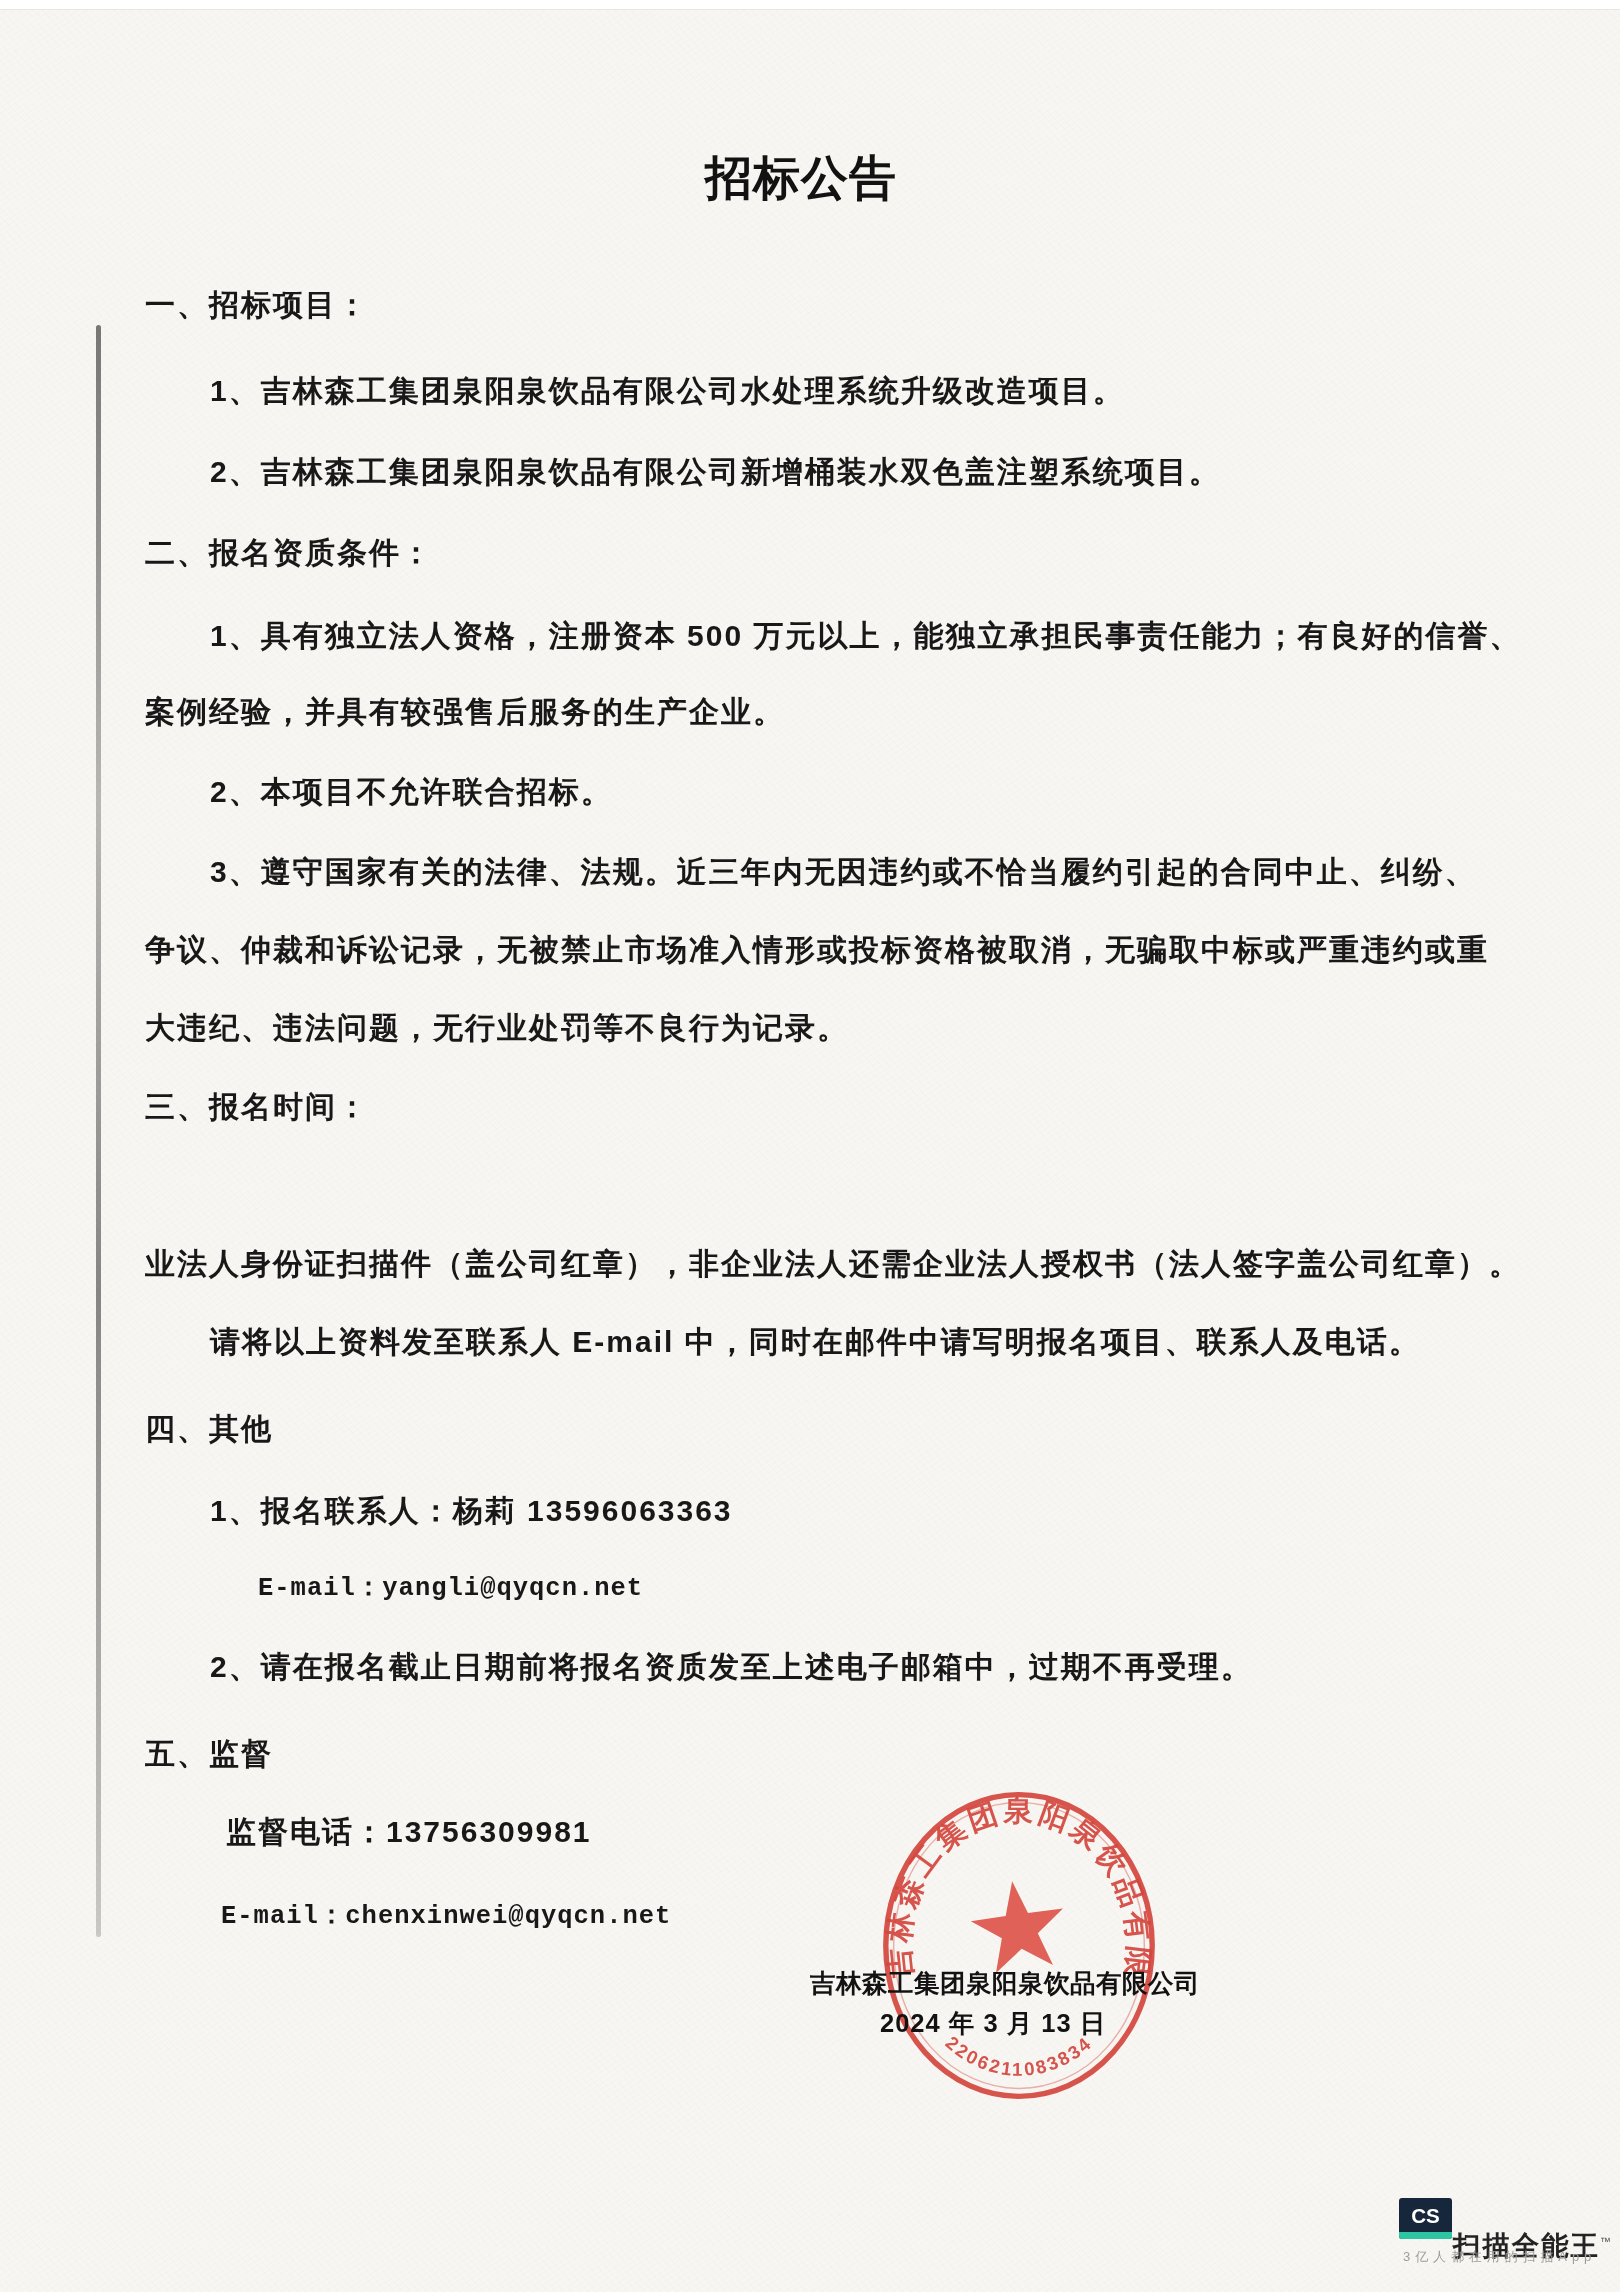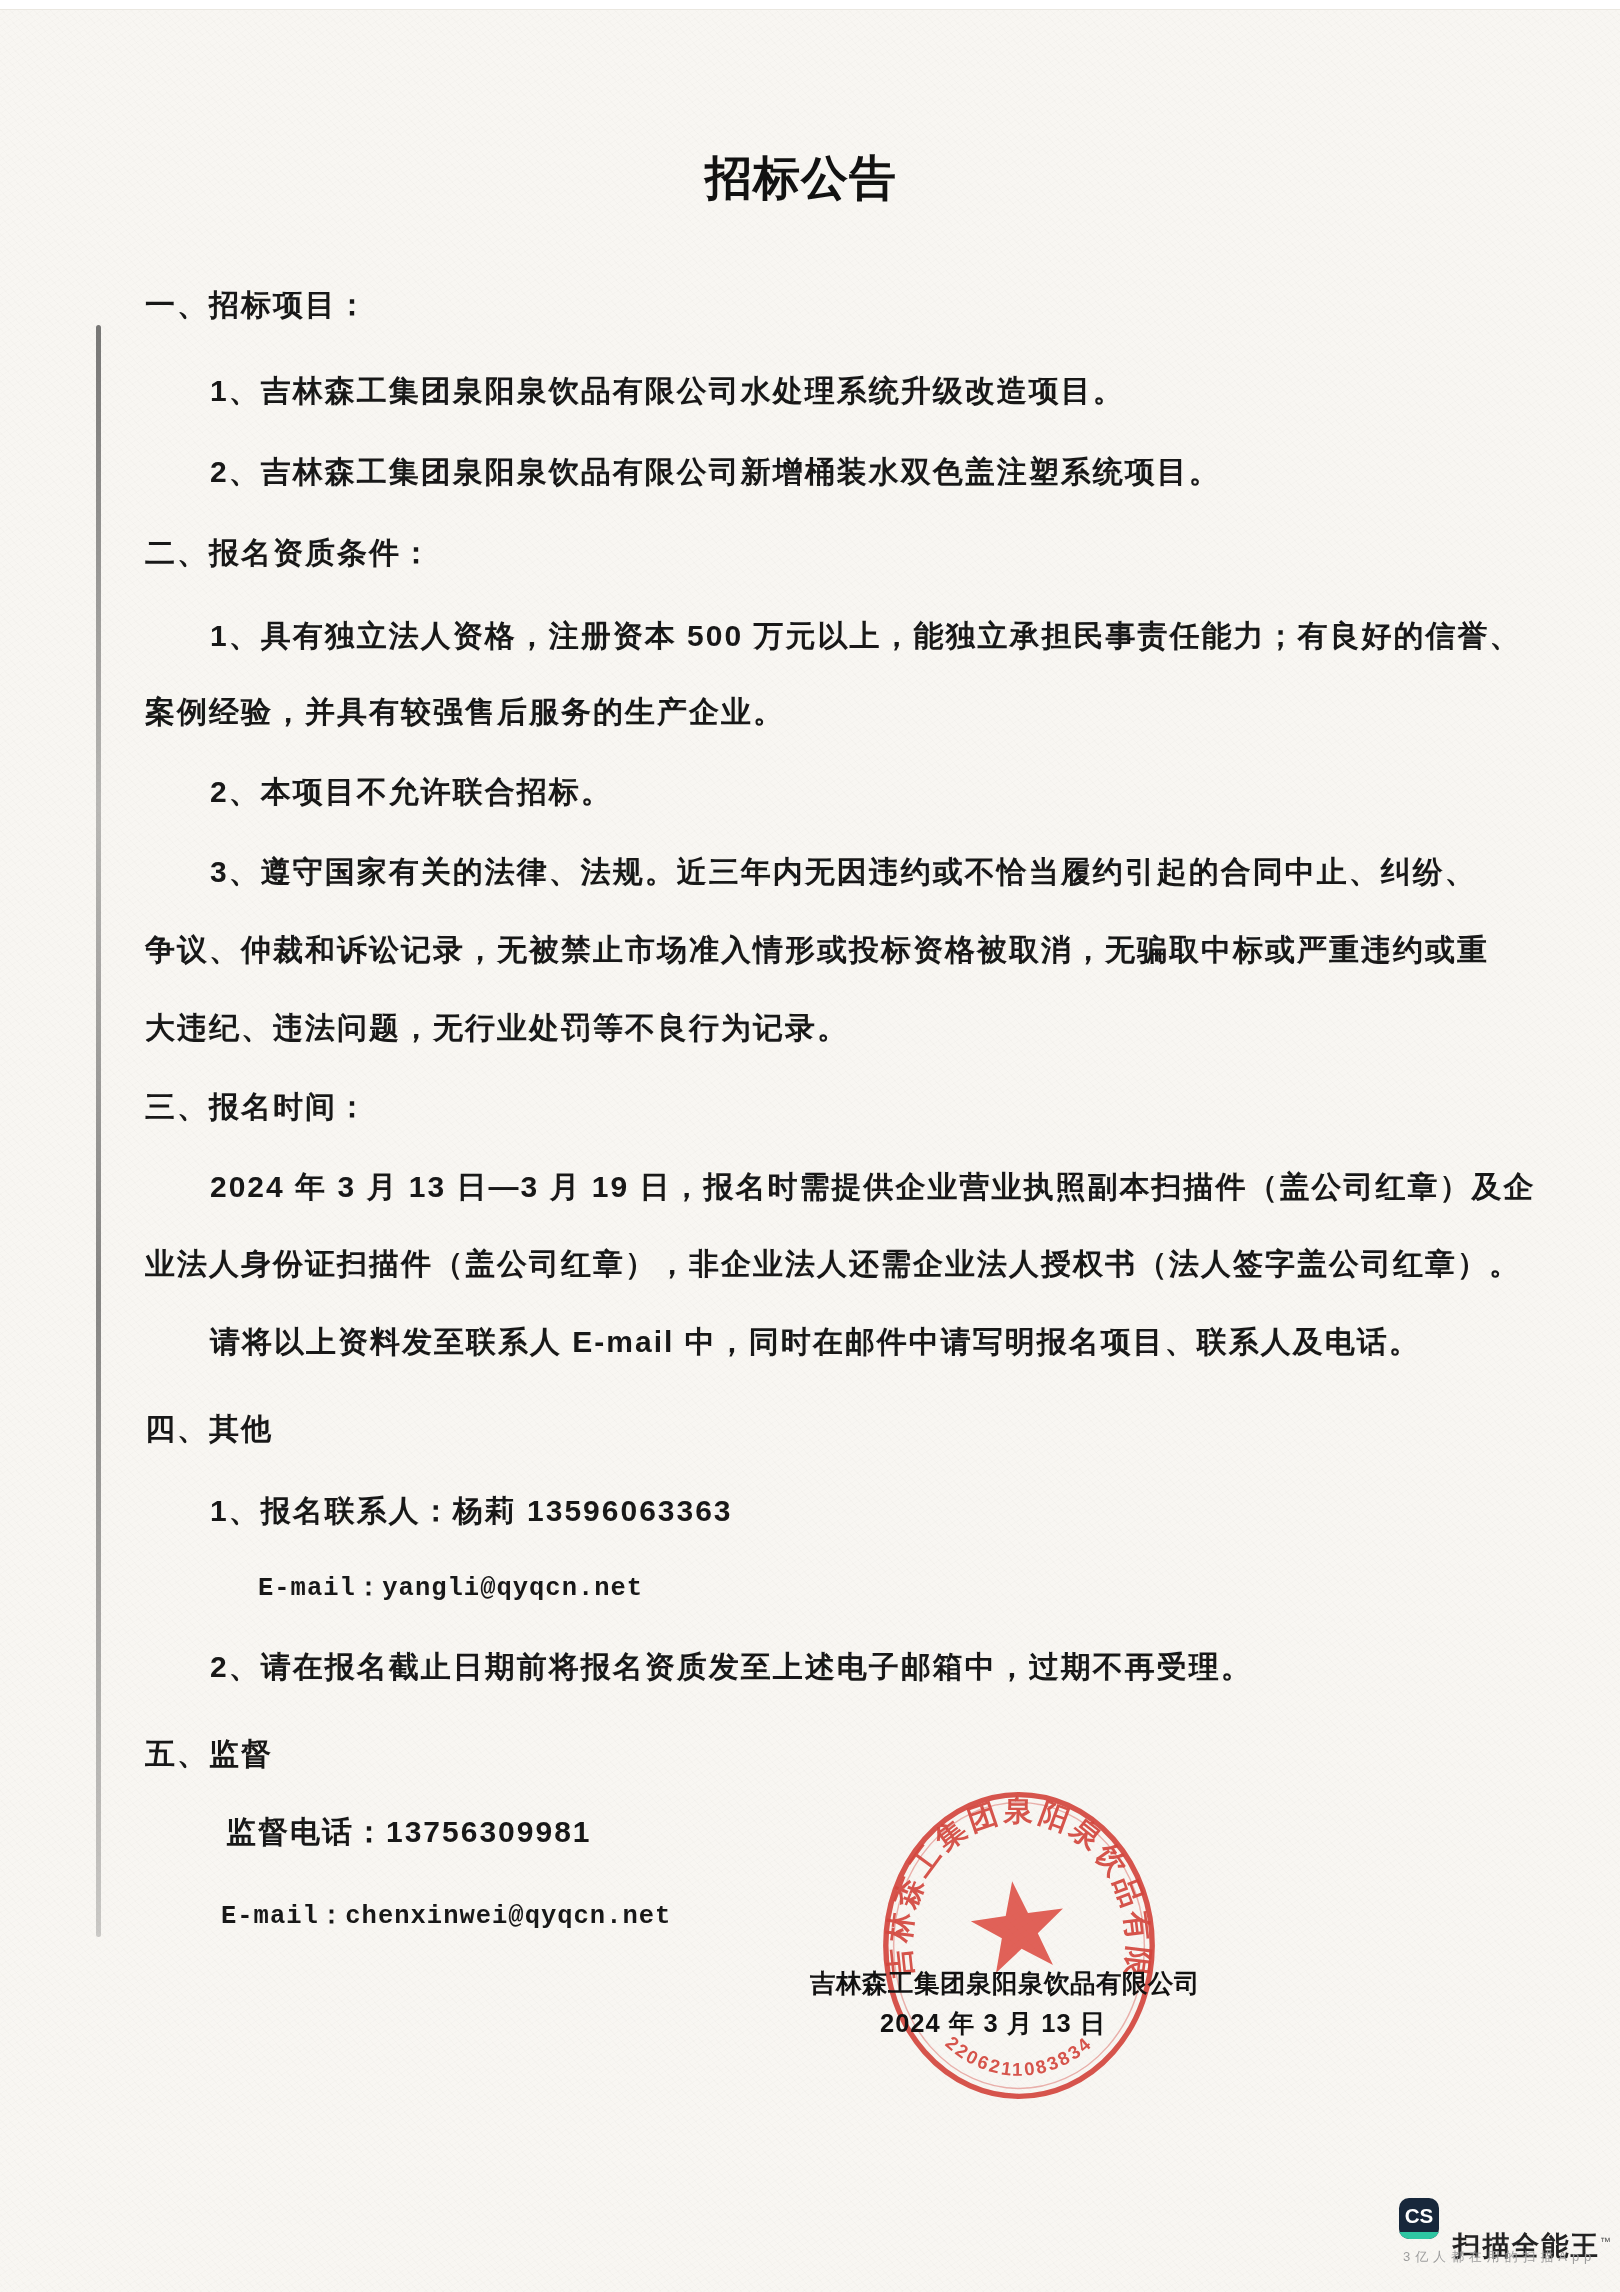--- a/index.html
+++ b/index.html
@@ -44,22 +44,22 @@
   .sig-company{
     position:absolute;left:810px;top:1966px;z-index:2;
     font-size:25.5px;font-weight:700;letter-spacing:0.5px;color:#121212;white-space:nowrap;
   }
   .sig-date{
     position:absolute;left:880px;top:2006px;z-index:2;
     font-size:25.5px;font-weight:700;letter-spacing:1px;color:#121212;white-space:nowrap;
   }
   
   .wm-logo{
-    position:absolute;left:1399px;top:2198px;width:40px;height:41px;
-    border-radius:10px;background:#17273b;overflow:hidden;
+    position:absolute;left:1399px;top:2198px;width:53px;height:41px;
+    border-radius:3px;background:#17273b;overflow:hidden;
     display:flex;align-items:center;justify-content:center;
   }
   .wm-cs{color:#ffffff;font-weight:700;font-size:20.6px;margin-top:-4.9px;letter-spacing:0;}
   .wm-strip{position:absolute;bottom:0;left:0;right:0;height:6.9px;background:#2ec6a2;}
   .wm-brand{
     position:absolute;left:1453px;top:2201px;
     font-size:27.4px;font-weight:700;color:#232323;letter-spacing:2px;white-space:nowrap;margin-top:27px;
   }
   .wm-brand sup{font-size:10.8px;font-weight:400;color:#555;}
   .wm-tagline{
@@ -81,21 +81,20 @@
   <div class="ln" style="top:331px;left:210px">1、吉林森工集团泉阳泉饮品有限公司水处理系统升级改造项目。</div>
   <div class="ln" style="top:412px;left:210px">2、吉林森工集团泉阳泉饮品有限公司新增桶装水双色盖注塑系统项目。</div>
   <div class="ln" style="top:493px;left:145px">二、报名资质条件：</div>
   <div class="ln" style="top:576px;left:210px">1、具有独立法人资格，注册资本 500 万元以上，能独立承担民事责任能力；有良好的信誉、</div>
   <div class="ln" style="top:652px;left:145px">案例经验，并具有较强售后服务的生产企业。</div>
   <div class="ln" style="top:732px;left:210px">2、本项目不允许联合招标。</div>
   <div class="ln" style="top:812px;left:210px">3、遵守国家有关的法律、法规。近三年内无因违约或不恰当履约引起的合同中止、纠纷、</div>
   <div class="ln" style="top:890px;left:145px">争议、仲裁和诉讼记录，无被禁止市场准入情形或投标资格被取消，无骗取中标或严重违约或重</div>
   <div class="ln" style="top:968px;left:145px">大违纪、违法问题，无行业处罚等不良行为记录。</div>
   <div class="ln" style="top:1047px;left:145px">三、报名时间：</div>
-  <div class="ln" style="top:1127px;left:210px">2024 年 3 月 13 日—3 月 19 日，报名时需提供企业营业执照副本扫描件（盖公司红章）及企</div>
   <div class="ln" style="top:1204px;left:145px">业法人身份证扫描件（盖公司红章），非企业法人还需企业法人授权书（法人签字盖公司红章）。</div>
   <div class="ln" style="top:1282px;left:210px">请将以上资料发至联系人 E-mail 中，同时在邮件中请写明报名项目、联系人及电话。</div>
   <div class="ln" style="top:1369px;left:145px">四、其他</div>
   <div class="ln" style="top:1451px;left:210px">1、报名联系人：杨莉 13596063363</div>
   <div class="ln mono" style="top:1529px;left:258px">E-mail：yangli@qyqcn.net</div>
   <div class="ln" style="top:1607px;left:210px">2、请在报名截止日期前将报名资质发至上述电子邮箱中，过期不再受理。</div>
   <div class="ln" style="top:1694px;left:145px">五、监督</div>
   <div class="ln" style="top:1772px;left:226px">监督电话：13756309981</div>
   <div class="ln mono" style="top:1857px;left:221px">E-mail：chenxinwei@qyqcn.net</div>
 

